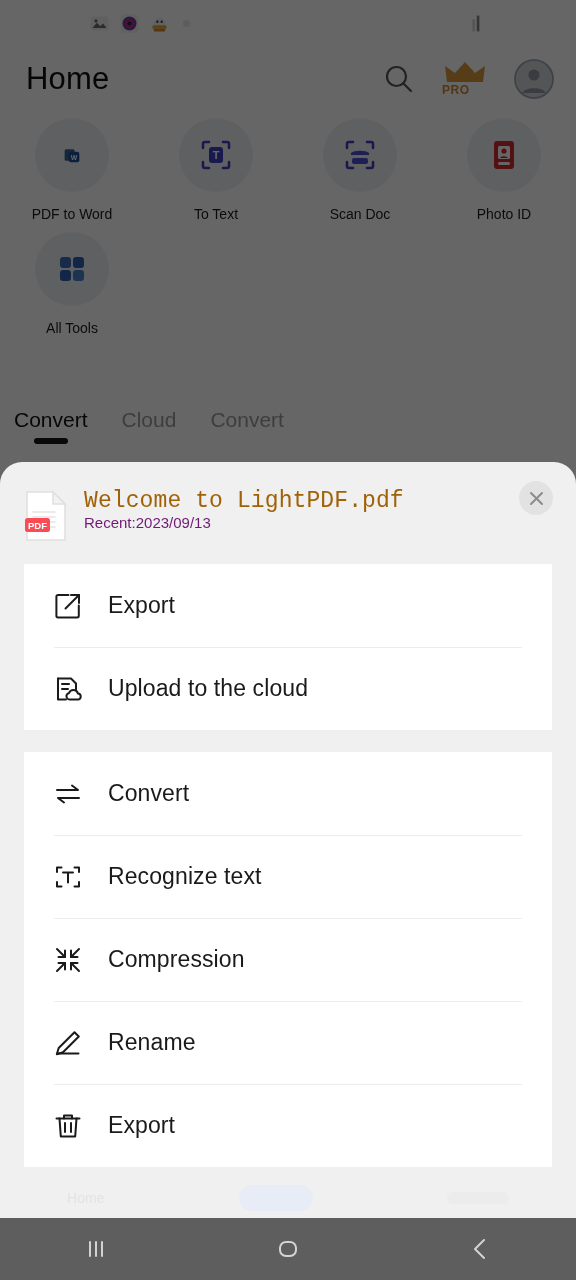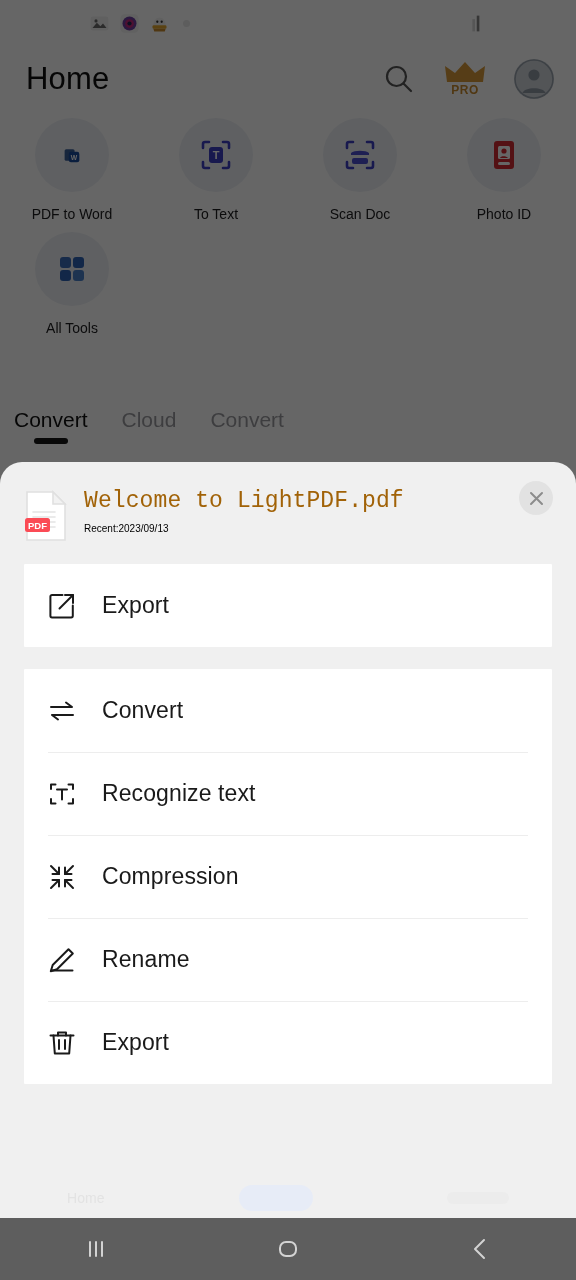--- a/index.html
+++ b/index.html
@@ -29,21 +29,21 @@
   
   .appbar{
     position:absolute; top:46px; left:0; right:0; height:66px;
     display:flex; align-items:center; justify-content:space-between;
     padding:0 22px 0 26px;
   }
   .appbar-title{ font-size:31px; color:#111; font-weight:400; letter-spacing:.2px;}
   .appbar-actions{ display:flex; align-items:center; gap:26px; }
   .pro-badge{ position:relative; width:46px; height:38px; display:flex; flex-direction:column; align-items:center; justify-content:flex-start;}
   .pro-badge .pro-text{
-    position:absolute; bottom:1px; left:0; right:0; text-align:center;
+    position:absolute; bottom:1px; left:0; right:0; 
     font-size:12px; font-weight:700; color:#c98b2e; letter-spacing:.5px;
   }
   .avatar-circ{
     width:40px;height:40px;border-radius:50%;background:#cfd4da;
     display:flex;align-items:center;justify-content:center;overflow:hidden;
   }
 
   
   .tools{
     position:absolute; top:112px; left:0; right:0;
@@ -101,29 +101,29 @@
   .sheet-head{
     display:flex; align-items:flex-start; gap:16px;
     padding:24px 0 0 0; position:relative;
   }
   .file-ico{ width:44px;height:52px; flex:0 0 auto; margin-top:4px;}
   .file-meta{ flex:1; padding-top:2px; min-width:0;}
   .file-name{
     font-size:23px; color:#a16207; letter-spacing:.1px;
     white-space:nowrap; overflow:hidden; text-overflow:ellipsis;font-family:Liberation Mono, monospace;
   }
-  .file-sub{ font-size:10px; color:#000000; margin-top:9px; }
+  .file-sub{ font-size:15px; color:#701a75; }
   .close-btn{
     position:absolute; right:-1px; top:19px;
     width:34px;height:34px;border-radius:50%;background:#e2e2e2;
     display:flex;align-items:center;justify-content:center;
   }
 
   .card{
-    background:#ffffff; border-radius:1px; margin-top:22px; padding:0 24px;
+    background:#ffffff; border-radius:1px; margin-top:22px; padding:0 30px;
   }
   .menu-item{
     display:flex; align-items:center; gap:26px;
     height:83px; position:relative;
   }
   .menu-item + .menu-item::before{
     content:""; position:absolute; left:0; right:0; top:0; height:1px; background:#ededed;
   }
   .mi-ico{ width:28px;height:28px;flex:0 0 auto; display:block;}
   .mi-label{ font-size:23px; color:#1a1a1a; letter-spacing:.1px;}
@@ -367,20 +367,29 @@
 
     <div class="card">
       <div class="menu-item">
         <svg class="mi-ico" viewBox="0 0 28 28">
           <path d="M14.5 3H4a1.6 1.6 0 0 0-1.6 1.6v19.2A1.6 1.6 0 0 0 4 25.4h19.2a1.6 1.6 0 0 0 1.6-1.6V13.5" fill="none" stroke="#1a1a1a" stroke-width="2" stroke-linecap="round"></path>
           <path d="M11.5 16.5L25 3" fill="none" stroke="#1a1a1a" stroke-width="2" stroke-linecap="round"></path>
           <path d="M17 3h8v8" fill="none" stroke="#1a1a1a" stroke-width="2" stroke-linecap="round" stroke-linejoin="round"></path>
         </svg>
         <span class="mi-label">Export</span>
       </div>
+      <div class="menu-item">
+        <svg class="mi-ico" viewBox="0 0 28 28">
+          <path d="M4 3.5h13l5 5v6" fill="none" stroke="#1a1a1a" stroke-width="2" stroke-linejoin="round" stroke-linecap="round"></path>
+          <path d="M4 3.5v21h8" fill="none" stroke="#1a1a1a" stroke-width="2" stroke-linejoin="round" stroke-linecap="round"></path>
+          <path d="M8 9h7M8 14h6" stroke="#1a1a1a" stroke-width="2" stroke-linecap="round"></path>
+          <path d="M16.5 24.5h7a3 3 0 0 0 .4-6 4.6 4.6 0 0 0-8.8-.6 3.3 3.3 0 0 0 1.4 6.6z" fill="none" stroke="#1a1a1a" stroke-width="2" stroke-linejoin="round"></path>
+        </svg>
+        <span class="mi-label">Upload to the cloud</span>
+      </div>
     </div>
 
     <div class="card">
       <div class="menu-item">
         <svg class="mi-ico" viewBox="0 0 28 28">
           <path d="M3 10h21M18 5.5L24 10" fill="none" stroke="#1a1a1a" stroke-width="2" stroke-linecap="round" stroke-linejoin="round"></path>
           <path d="M25 18H4M10 22.5L4 18" fill="none" stroke="#1a1a1a" stroke-width="2" stroke-linecap="round" stroke-linejoin="round"></path>
         </svg>
         <span class="mi-label">Convert</span>
       </div>

